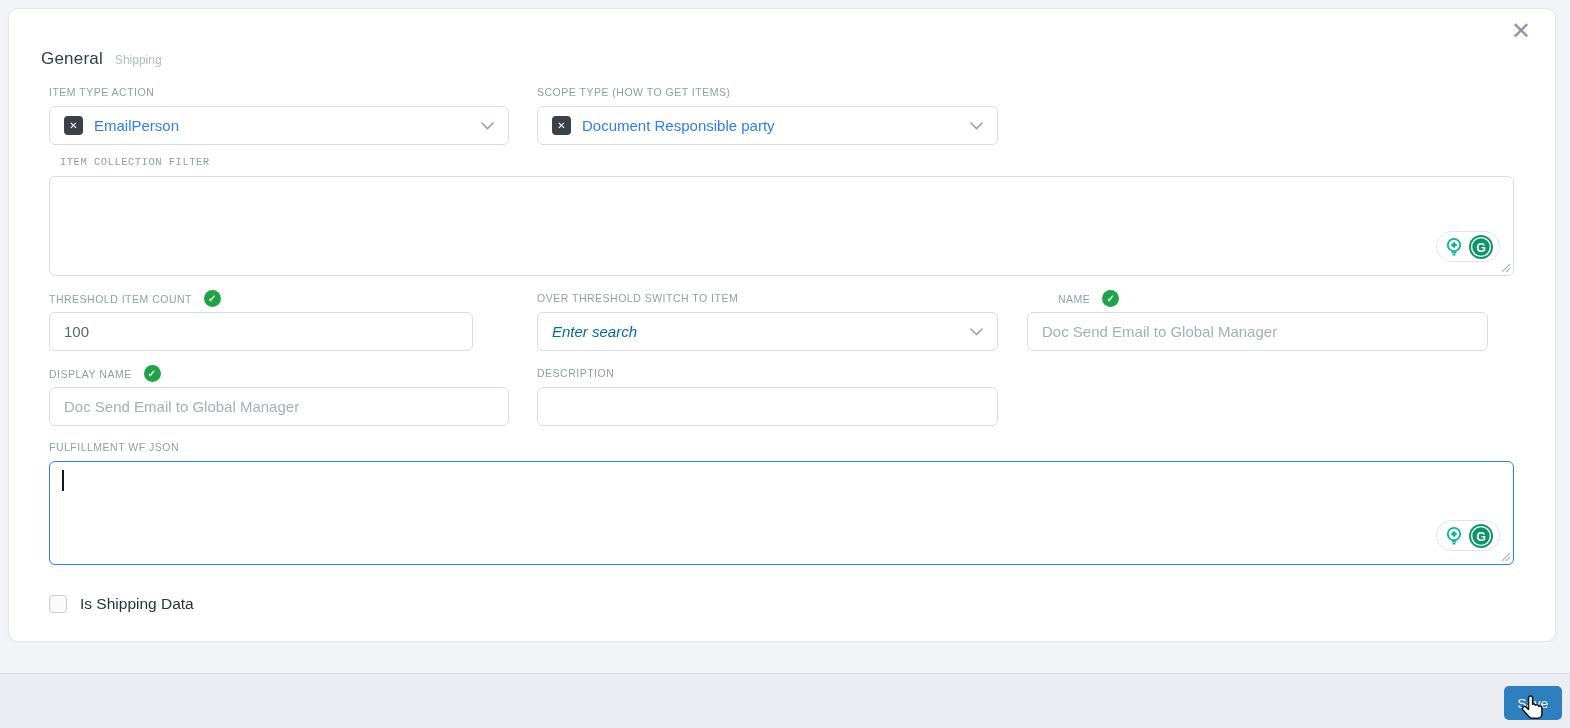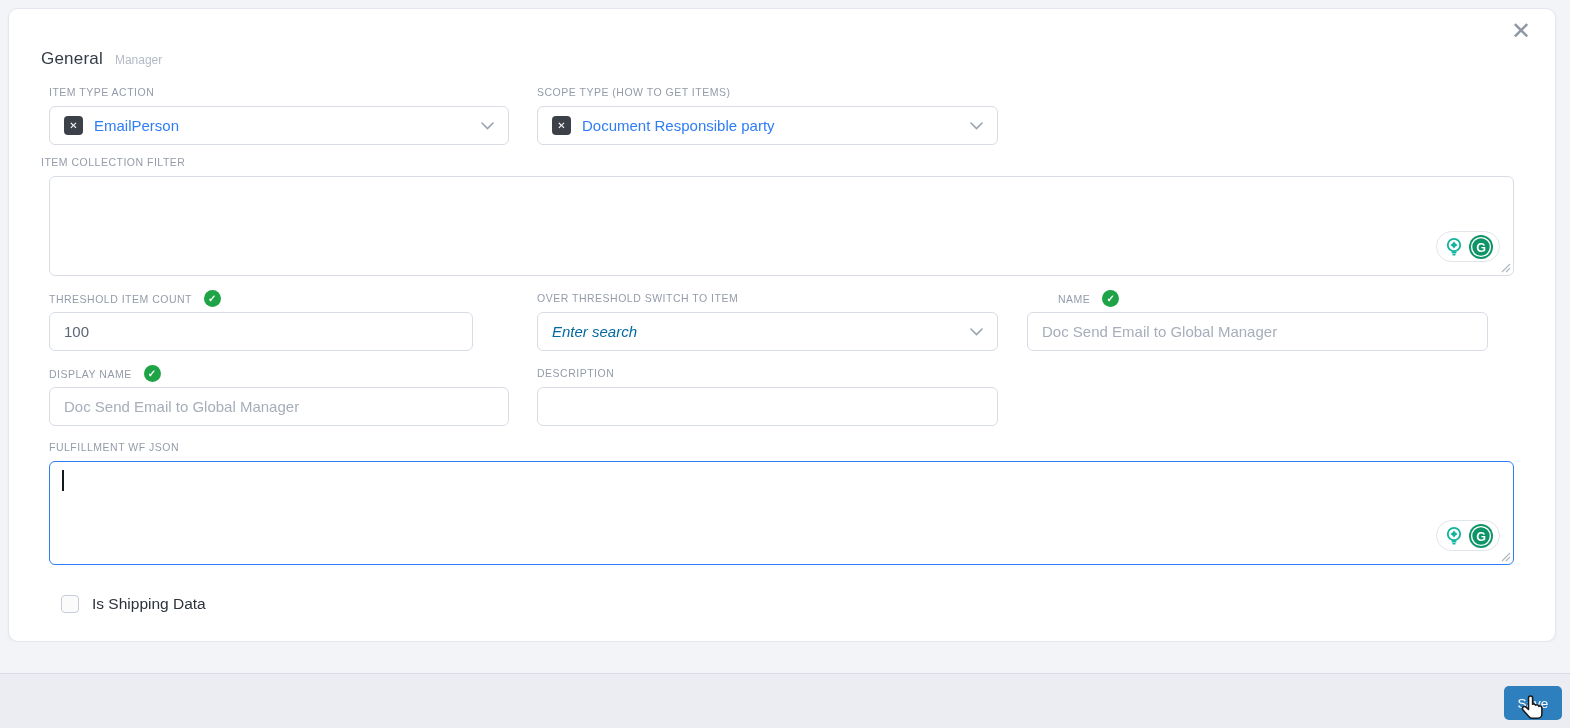--- a/index.html
+++ b/index.html
@@ -72,21 +72,21 @@
     position:absolute; left:13px; top:9px; width:1.5px; height:21px; background:#16181c;
   }
   .gram-widget {
     position:absolute; right:14px; bottom:14px; width:64px; height:31px;
     background:#fff; border:1px solid #e2e5ea; border-radius:16px;
     display:flex; align-items:center; justify-content:center; gap:2px; cursor:pointer;
   }
   .resize-handle { position:absolute; right:3px; bottom:3px; }
 
   
-  .chk-row { position:absolute; left:52px; top:586px; display:flex; align-items:center; gap:13px; cursor:pointer; }
+  .chk-row { position:absolute; left:40px; top:586px; display:flex; align-items:center; gap:13px; cursor:pointer; }
   .chk-box { width:18px; height:18px; border:1.5px solid #c6ccd6; border-radius:4px; background:#fbfbfc; }
   .chk-label { font-size:15.5px; color:#2b323c; }
 
   
   .footer-gap { position:absolute; left:0; top:642px; width:1570px; height:31px; background:#f3f4f7; }
   .footer-bar {
     position:absolute; left:0; top:673px; width:1570px; height:55px;
     background:#ecedf2; border-top:1px solid #d9dce6;
   }
   .save-btn {
@@ -99,21 +99,21 @@
 </head>
 <body>
 
 <div class="stage">
   <div class="modal">
 
     <div class="close-btn">✕</div>
 
     <div class="title-row">
       <span class="title">General</span>
-      <span class="title-status">Manager</span>
+      <span class="title-status">Shipping</span>
     </div>
 
     <div class="f-label" style="left:40px;top:77px;">
       <span>ITEM TYPE ACTION</span>
     </div>
     <div class="f-label" style="left:528px;top:77px;">
       <span>SCOPE TYPE (HOW TO GET ITEMS)</span>
     </div>
 
     <div class="selbox" style="left:40px;top:97px;width:460px;">
@@ -124,21 +124,21 @@
         </svg>
     </div>
     <div class="selbox" style="left:528px;top:97px;width:461px;">
       <span class="tag-chip">✕</span>
       <span class="sel-text">Document Responsible party</span>
       <svg class="chev" width="13" height="8" viewBox="0 0 13 8">
           <path d="M1 1l5.5 5.5L12 1" fill="none" stroke="#9aa2ae" stroke-width="1.6" stroke-linecap="round"></path>
         </svg>
     </div>
 
-    <div class="f-label" style="left:32px;top:147px;">
+    <div class="f-label" style="left:51px;top:147px;font-family:Liberation Mono, monospace;">
       <span>ITEM COLLECTION FILTER</span>
     </div>
     <div class="ta-wrap" style="left:40px;top:167px;width:1465px;height:100px;">
       <textarea value="" style=""></textarea>
       <div class="gram-widget">
         <svg width="24" height="24" viewBox="0 0 24 24">
           <circle cx="12" cy="10" r="6.2" fill="none" stroke="#10b39b" stroke-width="1.8"></circle>
           <rect x="9.5" y="16.5" width="5" height="2" rx="1" fill="#10b39b"></rect>
           <rect x="10.3" y="19" width="3.4" height="1.6" rx="0.8" fill="#10b39b"></rect>
           <path d="M12 6.4l1.5 2.1 2.1 1.5-2.1 1.5L12 13.6l-1.5-2.1-2.1-1.5 2.1-1.5z" fill="#10b39b"></path>

